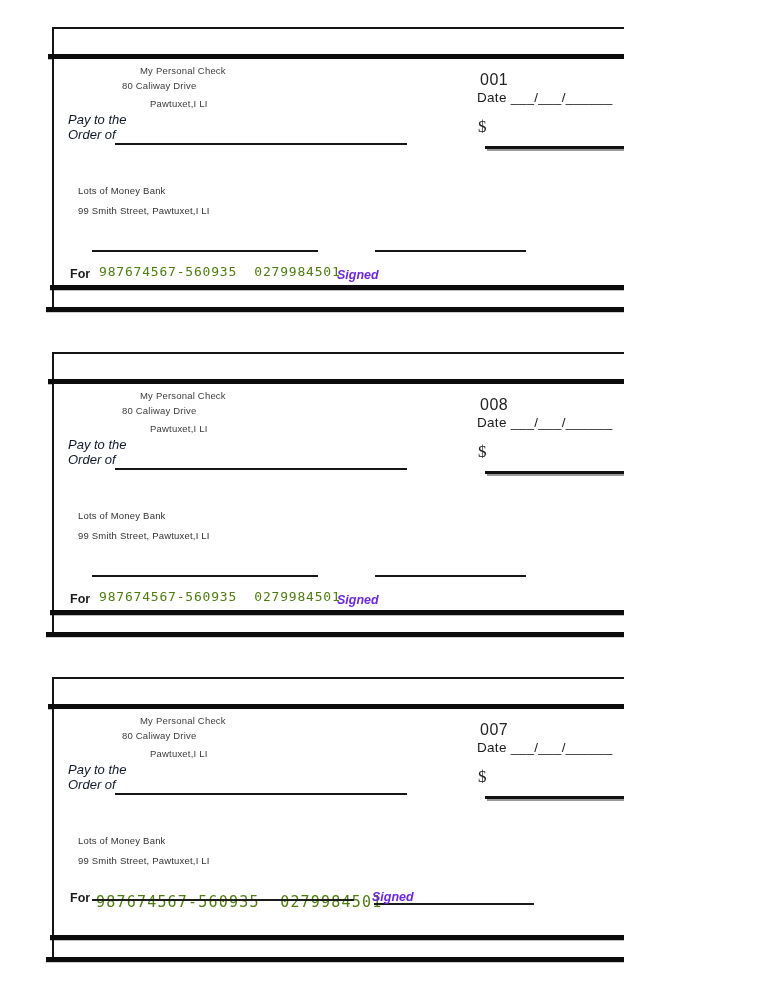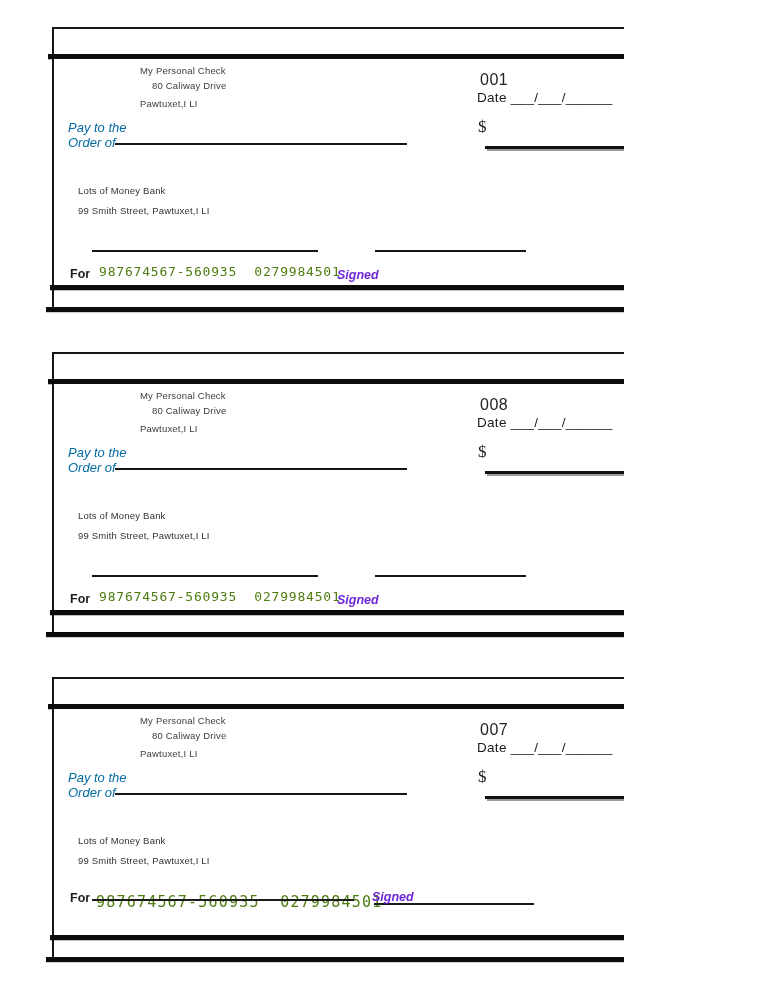--- a/index.html
+++ b/index.html
@@ -39,28 +39,28 @@
   .body {
     position: absolute; top: 32px; left: 4px; width: 634px; height: 226px;
     border-left: 2px solid #151515;
     border-right: 3px solid #151515;
     background: #ffffff;
   }
   .abs { position: absolute; white-space: nowrap; }
 
   .payer { font-size: 9.5px; color: #3c3c3c; letter-spacing: 0.2px; }
   .payer-name    { top: 6px;  left: 86px; }
-  .payer-address { top: 21px; left: 98px; }
-  .payer-city    { top: 39px; left: 86px; }
+  .payer-address { top: 21px; left: 68px; }
+  .payer-city    { top: 39px; left: 96px; }
 
   .check-number { top: 12px; left: 426px; font-size: 16px; color: #222; letter-spacing: 0.5px; }
 
   .date-row { top: 31px; left: 423px; font-size: 13.5px; color: #1a1a1a; letter-spacing: 0.3px; }
 
-  .pay-to { top: 54px; left: 14px; font-size: 13px; font-style: italic; line-height: 14.5px; color: #0369a1; margin-top: 8px; }
+  .pay-to { top: 54px; left: 14px; font-size: 13px; font-style: italic; line-height: 14.5px; color: #0f172a; }
   .payee-line { top: 84px; left: 61px; width: 292px; height: 2px; background: #161616; }
 
   .dollar-sign { top: 58px; left: 424px; font-size: 17px; font-family: "Liberation Serif", serif; color: #222; }
   .amount-line { top: 87px; left: 431px; width: 150px; height: 3px; background: #111;
                  box-shadow: 2px 2px 0 #9a9a9a; }
 
   .bank { font-size: 9.5px; color: #333; letter-spacing: 0.2px; }
   .bank-name    { top: 126px; left: 24px; }
   .bank-address { top: 146px; left: 24px; }
 

